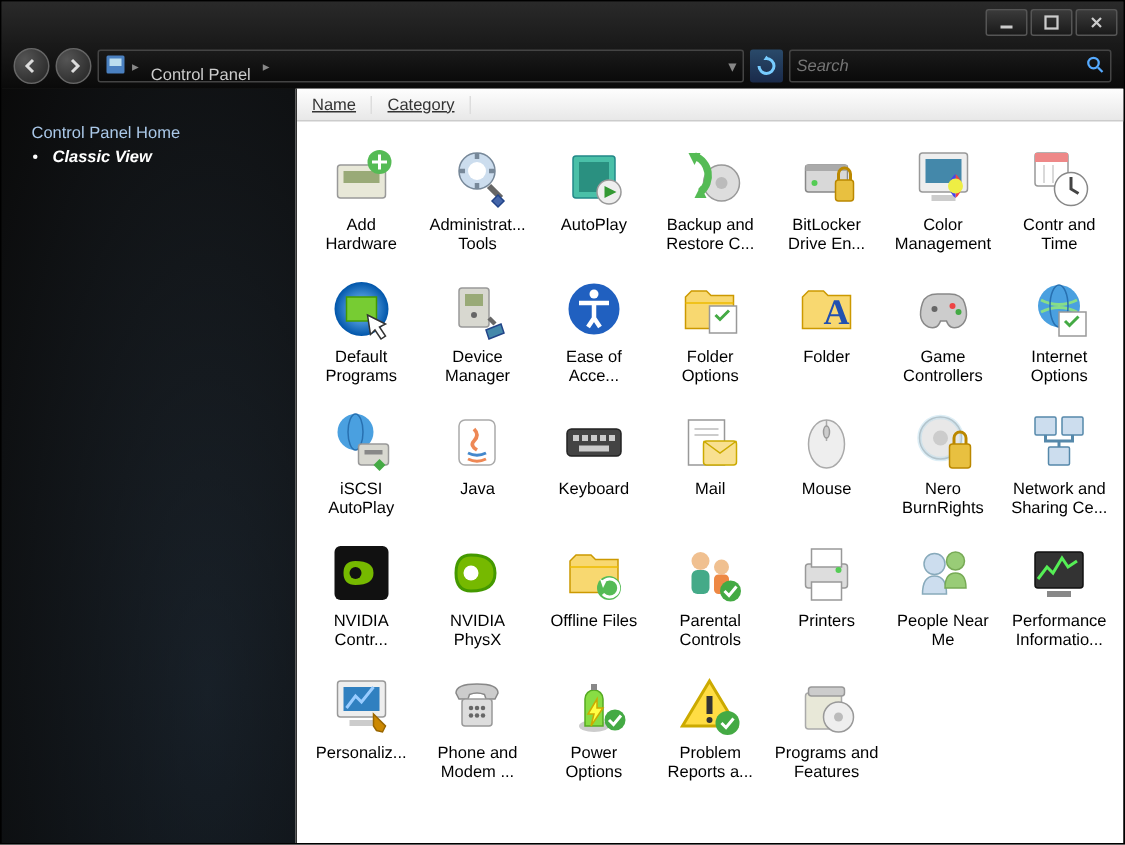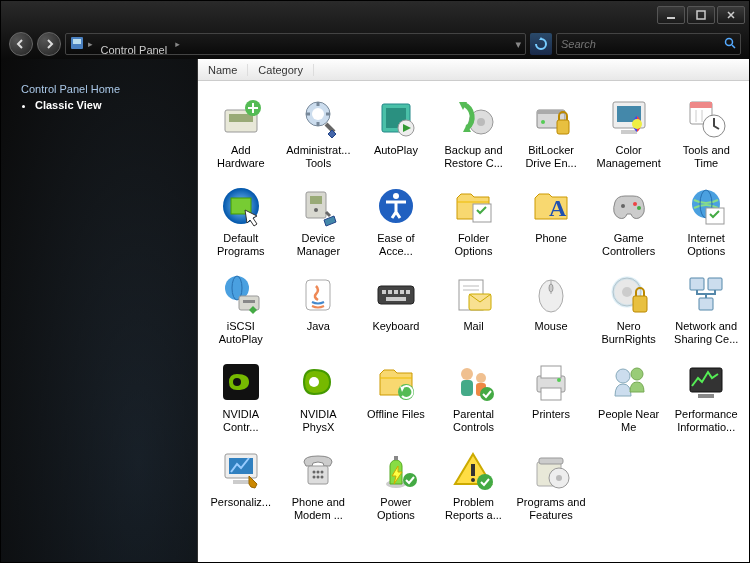--- a/index.html
+++ b/index.html
@@ -67,21 +67,21 @@
 .addressbar .crumb { padding: 0 4px; cursor: pointer; margin-top: 12px; }
 .addressbar .sep { color: #888; font-size: 9px; }
 .refresh-btn {
   width: 22px; height: 22px;
   display: flex; align-items: center; justify-content: center;
   cursor: pointer;
   background: linear-gradient(180deg, #2a4a6a, #1a2a4a);
   border-radius: 2px;
 }
 .searchbox {
-  width: 185px; height: 22px;
+  width: 215px; height: 22px;
   background: linear-gradient(180deg, #1a1a1a, #0a0a0a);
   border: 1px solid #444;
   border-radius: 2px;
   display: flex; align-items: center;
   padding: 0 4px;
   color: #888;
 }
 .searchbox input {
   flex: 1; background: transparent; border: none;
   color: #888; font-style: italic; font-size: 11px;
@@ -101,36 +101,38 @@
 .sidebar .link {
   padding: 4px 0;
   cursor: pointer;
   color: #aac8e8;
 }
 .sidebar .active {
   color: #fff;
   font-weight: bold;
   list-style: disc;
   margin-left: 14px;
+  font-style: italic;
 }
 .main {
   flex: 1;
   background: #fff;
   display: flex;
   flex-direction: column;
   border-left: 1px solid #333;
 }
 .col-header {
   height: 22px;
   background: linear-gradient(180deg, #fefefe, #e8e8e8);
   border-bottom: 1px solid #ccc;
   display: flex;
   align-items: center;
   font-size: 11px;
   color: #333;
+  text-decoration: underline;
 }
 .col-header span {
   padding: 0 10px;
   border-right: 1px solid #ddd;
   cursor: pointer;
 }
 .content {
   flex: 1;
   overflow-y: auto;
   padding: 8px 4px;
@@ -320,21 +322,21 @@
               <div class="ic">
                 <svg viewBox="0 0 44 44">
                   <rect x="6" y="6" width="22" height="22" rx="2" fill="#fff" stroke="#999"></rect>
                   <rect x="6" y="6" width="22" height="6" fill="#e88"></rect>
                   <line x1="12" y1="14" x2="12" y2="26" stroke="#ccc"></line>
                   <line x1="18" y1="14" x2="18" y2="26" stroke="#ccc"></line>
                   <circle cx="30" cy="30" r="11" fill="#fff" stroke="#888"></circle>
                   <path d="M30 22 v8 l5 3" stroke="#444" stroke-width="2" fill="none"></path>
                 </svg>
               </div>
-              <div class="lbl">Tools and Time</div>
+              <div class="lbl">Contr and Time</div>
             </div>
             <div class="item">
               <div class="ic">
                 <svg viewBox="0 0 44 44">
                   <circle cx="22" cy="22" r="18" fill="url(#g1)"></circle>
                   <defs>
                     <radialGradient id="g1">
                       <stop offset="0" stop-color="#8cf"></stop>
                       <stop offset="1" stop-color="#05a"></stop>
                     </radialGradient>
@@ -379,21 +381,21 @@
               </div>
               <div class="lbl">Folder Options</div>
             </div>
             <div class="item">
               <div class="ic">
                 <svg viewBox="0 0 44 44">
                   <path d="M6 14 l4-4 h10 l3 3 h15 v22 h-32 z" fill="#f8d870" stroke="#c90"></path>
                   <text x="20" y="32" font-size="24" font-family="serif" fill="#2050b0" font-weight="bold">A</text>
                 </svg>
               </div>
-              <div class="lbl">Phone</div>
+              <div class="lbl">Folder</div>
             </div>
             <div class="item">
               <div class="ic">
                 <svg viewBox="0 0 44 44">
                   <path d="M8 18 q-4 12 4 16 q6 2 8-4 h4 q2 6 8 4 q8-4 4-16 q-2-6-10-6 h-8 q-8 0-10 6z" fill="#ccc" stroke="#888"></path>
                   <circle cx="16" cy="22" r="2" fill="#666"></circle>
                   <circle cx="28" cy="20" r="2" fill="#e44"></circle>
                   <circle cx="32" cy="24" r="2" fill="#4a4"></circle>
                 </svg>
               </div>

